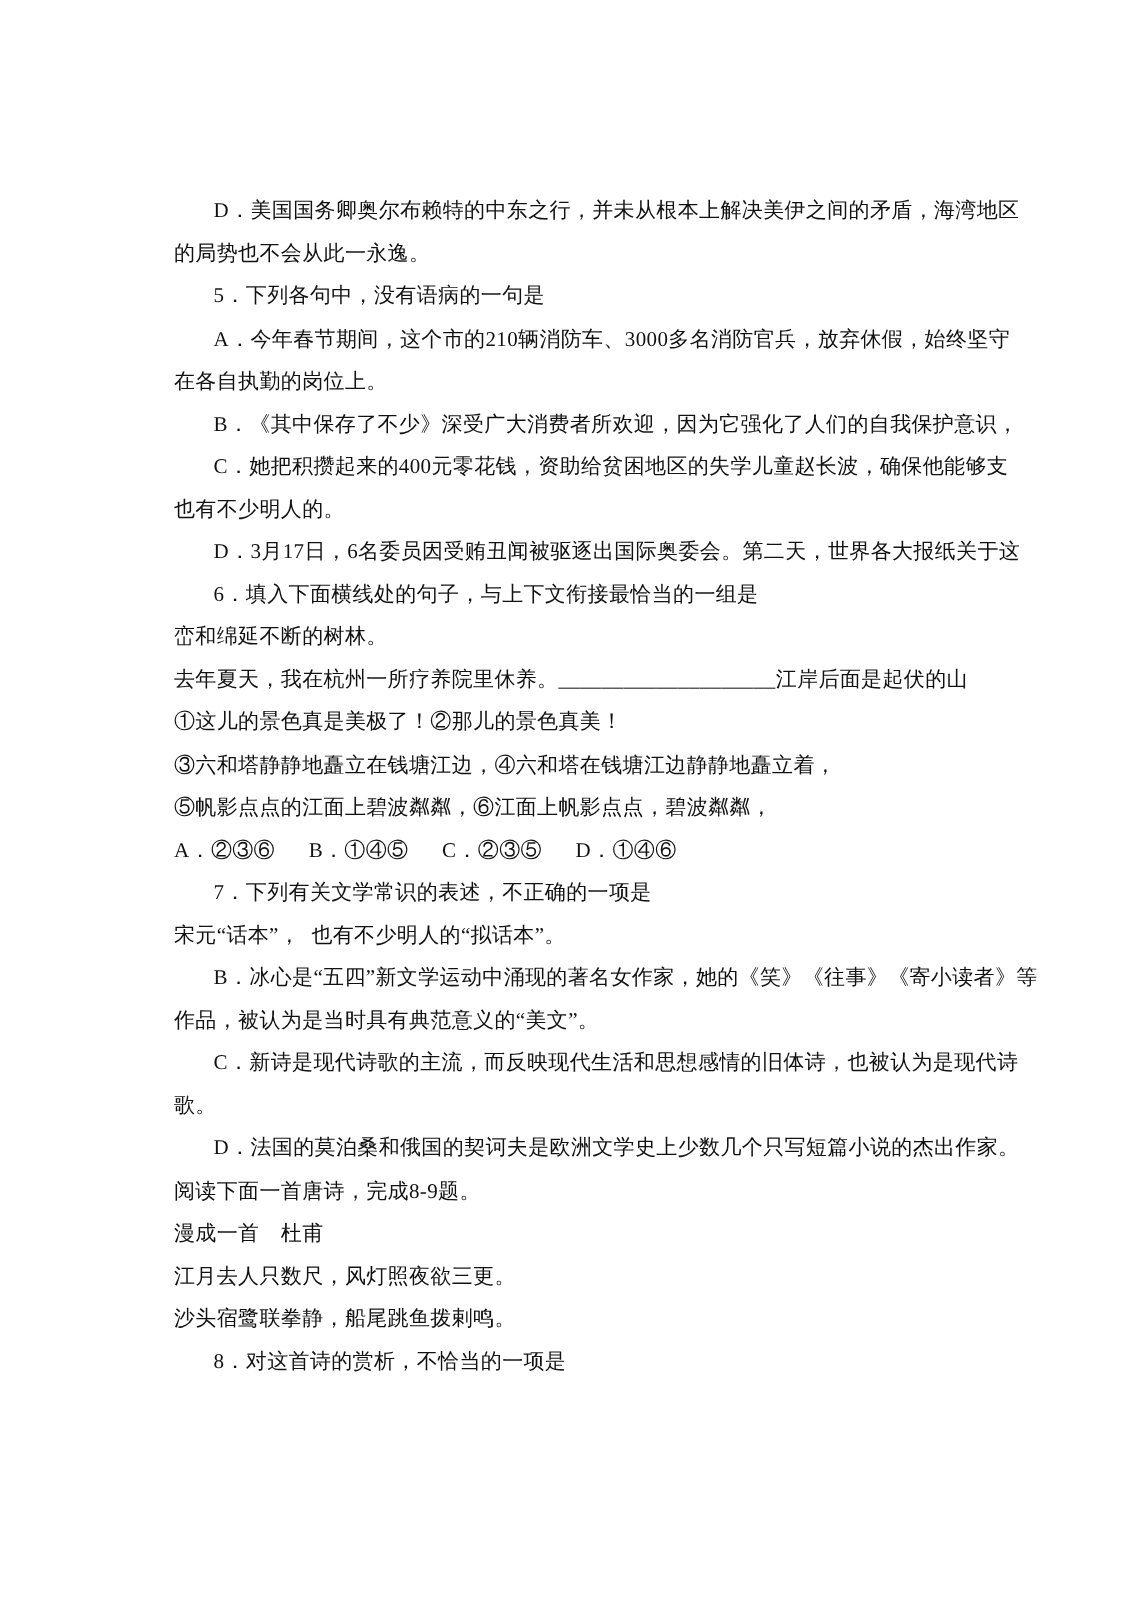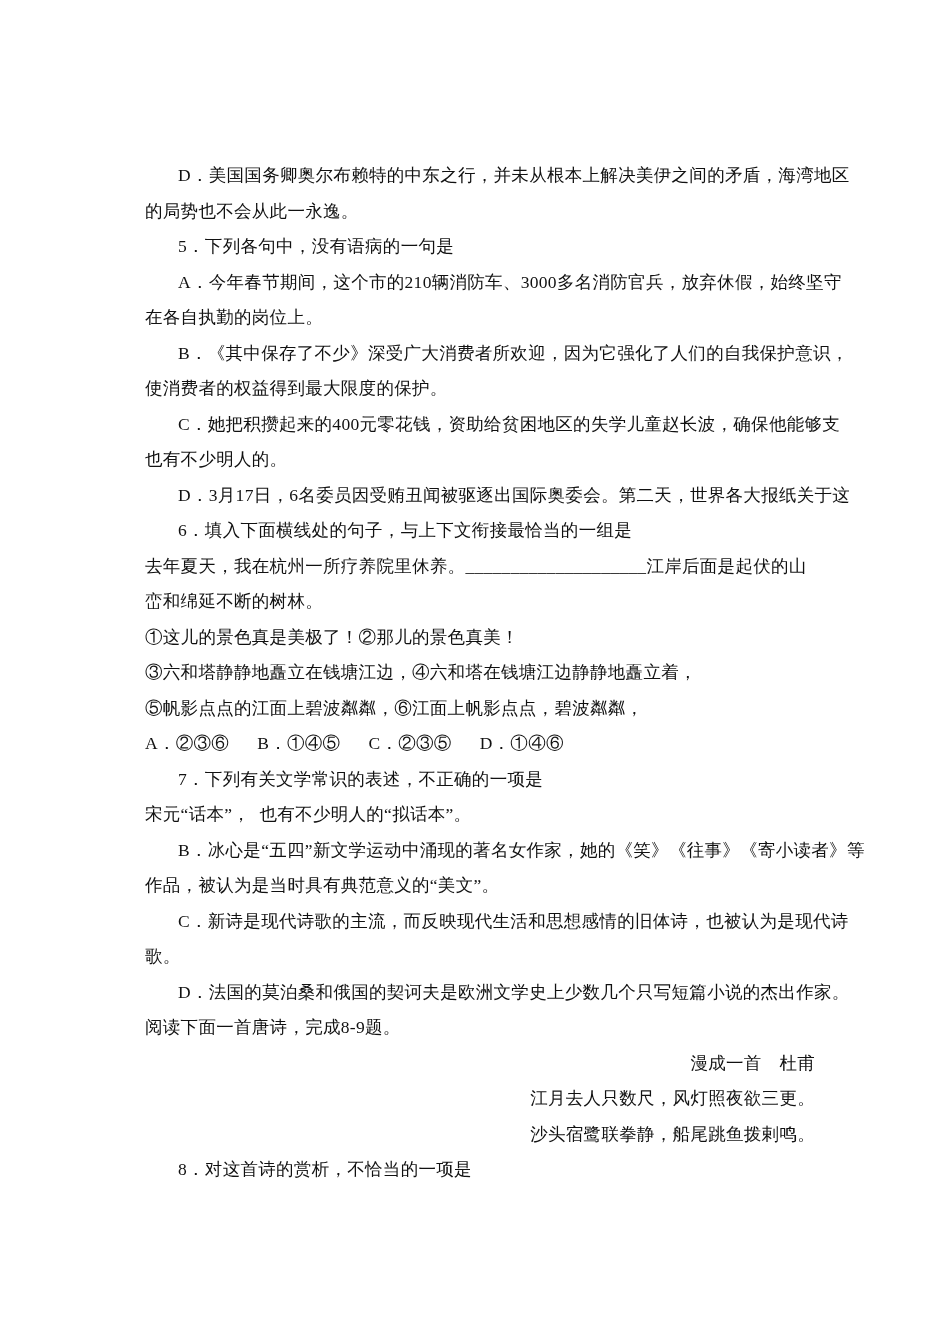--- a/index.html
+++ b/index.html
@@ -34,48 +34,47 @@
     font-size: 17.5px;
     line-height: 35.5px;
     height: 35.5px;
     white-space: pre;
     letter-spacing: 0.3px;
   }
   .line.indent {
     padding-left: 33px;
   }
   .line.center {
-    text-align: right;
+    text-align: left;
     padding-left: 0;
   }
   .seg-b {
     font-weight: normal;
   }
   .seg-u {
     text-underline-offset: 3px;
   }
 </style>
 </head>
 <body>
 
 <div class="page">
   <div class="content" id="doc-lines">
       <div class="line indent"><span>D．美国国务卿奥尔布赖特的中东之行，并未从根本上解决美伊之间的矛盾，海湾地区</span></div>
       <div class="line"><span>的局势也不会从此</span><span class="seg-u">一永逸</span><span>。</span></div>
       <div class="line indent"><span>5．下列各句中，</span><span class="seg-b">没有语病</span><span>的一句是</span></div>
       <div class="line indent"><span>A．今年春节期间，这个市的210辆消防车、3000多名消防官兵，放弃休假，始终坚守</span></div>
       <div class="line"><span>在各自执勤的岗位上。</span></div>
       <div class="line indent"><span>B．《其中保存了不少》深受广大消费者所欢迎，因为它强化了人们的自我保护意识，</span></div>
-      <div class="line"><span>使消费者的权益得到最大限度的保护。</span></div>
       <div class="line indent"><span>C．她把积攒起来的400元零花钱，资助给贫困地区的失学儿童赵长波，确保他能够支</span></div>
       <div class="line"><span>也有不少明人的。</span></div>
       <div class="line indent"><span>D．3月17日，6名委员因受贿丑闻被驱逐出国际奥委会。第二天，世界各大报纸关于这</span></div>
       <div class="line indent"><span>6．填入下面横线处的句子，与上下文衔接最恰当的一组是</span></div>
+      <div class="line"><span>峦和绵延不断的树林。</span></div>
       <div class="line"><span>去年夏天，我在杭州一所疗养院里休养。____________________江岸后面是起伏的山</span></div>
-      <div class="line"><span>峦和绵延不断的树林。</span></div>
       <div class="line"><span>①这儿的景色真是美极了！②那儿的景色真美！</span></div>
       <div class="line"><span>③六和塔静静地矗立在钱塘江边，④六和塔在钱塘江边静静地矗立着，</span></div>
       <div class="line"><span>⑤帆影点点的江面上碧波粼粼，⑥江面上帆影点点，碧波粼粼，</span></div>
       <div class="line"><span>A．②③⑥      B．①④⑤      C．②③⑤      D．①④⑥</span></div>
       <div class="line indent"><span>7．下列有关文学常识的表述，</span><span class="seg-b">不正确</span><span>的一项是</span></div>
       <div class="line"><span>宋元“话本”，  也有不少明人的“拟话本”。</span></div>
       <div class="line indent"><span>B．冰心是“五四”新文学运动中涌现的著名女作家，她的《笑》《往事》《寄小读者》等</span></div>
       <div class="line"><span>作品，被认为是当时具有典范意义的“美文”。</span></div>
       <div class="line indent"><span>C．新诗是现代诗歌的主流，而反映现代生活和思想感情的旧体诗，也被认为是现代诗</span></div>
       <div class="line"><span>歌。</span></div>

